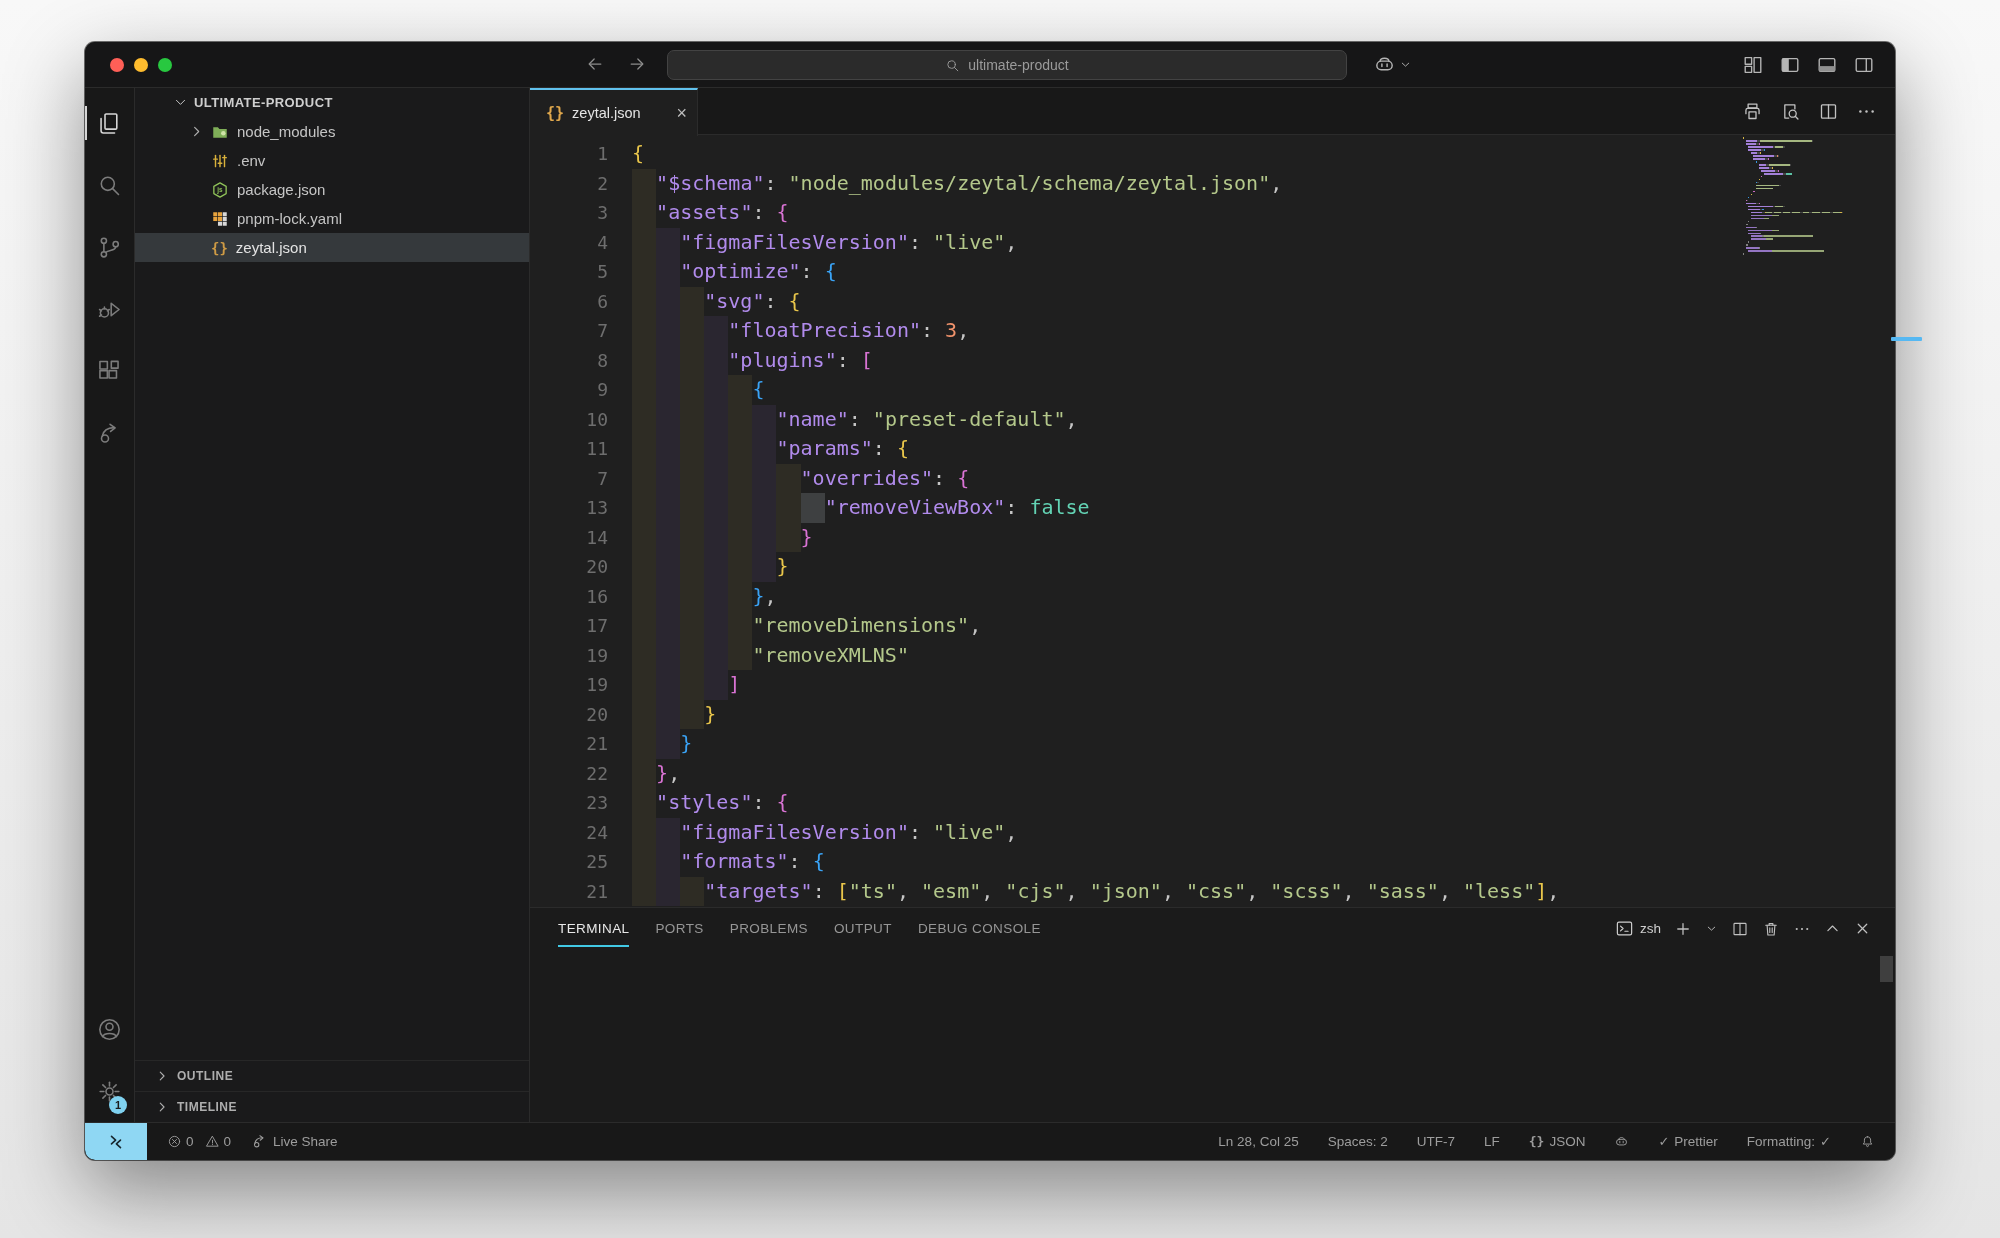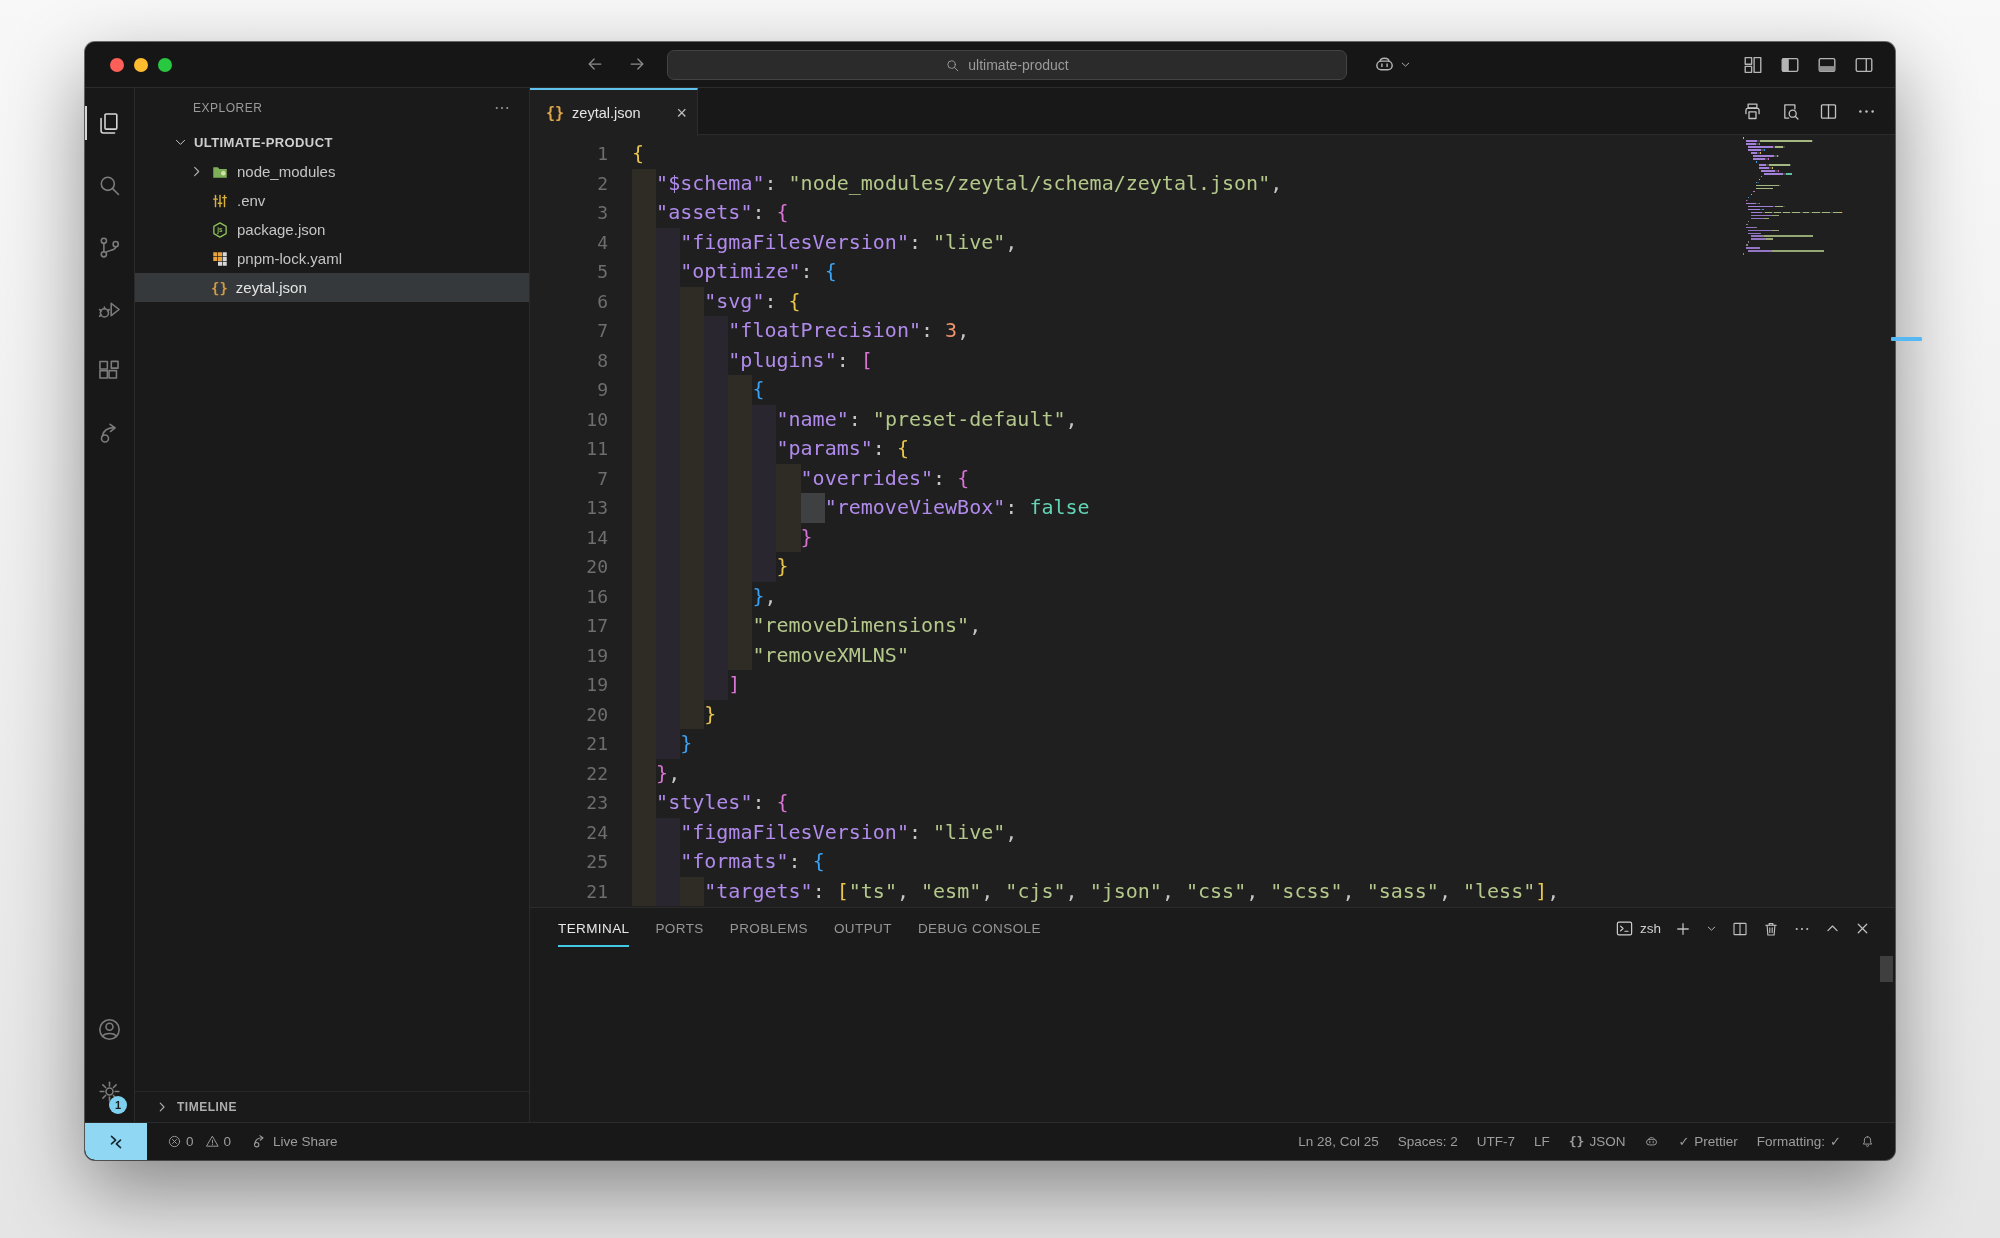--- a/index.html
+++ b/index.html
@@ -83,21 +83,21 @@
   .term-cursor { width:11px; height:23px; border:2px solid #3ec8e6; margin-left:10px; }
   .panel-scroll-thumb { position:absolute; right:2px; top:48px; width:13px; height:26px; background:#3f3f3f; cursor:pointer; }
 
   
   .statusbar { flex:0 0 38px; background:#181818; border-top:1px solid #2b2b2b; display:flex; align-items:center;
     font-size:13.5px; color:#9d9d9d; padding-right:20px; }
   .remote-chip { height:100%; background:#8fd7f3; color:#17272e; display:flex; align-items:center; padding:0 22px;
     border-bottom-left-radius:10px; cursor:pointer; }
   .sb-item { display:flex; align-items:center; gap:5px; margin-left:20px; cursor:pointer; white-space:nowrap; }
   .sb-item .num { margin-left:-1px; }
-  .sb-right { margin-left:auto; display:flex; align-items:flex-start; gap:19px; }
+  .sb-right { margin-left:auto; display:flex; align-items:flex-start; gap:29px; }
   .sb-right .sb-item { margin-left:0; }
   .braces-sm { font-family:"DejaVu Sans Mono",monospace; font-weight:bold; font-size:13px; color:#9d9d9d; }
   .check { font-size:13px; }
 
   .cursor-dash { position:absolute; left:1891px; top:337px; width:31px; height:4px; background:#56b8f2; border-radius:1px; z-index:60; }
   .ic { display:inline-flex; }
   .ic svg { display:block; }
 </style>
 </head>
 <body>
@@ -263,31 +263,20 @@
                 <line x1="15.5" y1="8.5" x2="17.9" y2="6.1"></line>
                 <line x1="6.1" y1="17.9" x2="8.5" y2="15.5"></line>
               </svg>
             </span>
             <span class="ab-badge">1</span>
           </div>
         </div>
     </div>
 
     <div class="sidebar">
-      <div class="sb-header">
-        <span>EXPLORER</span>
-        <span class="spacer"></span>
-        <span class="ic sb-more">
-            <svg width="18" height="18" viewBox="0 0 24 24" fill="none" stroke="currentColor" stroke-width="1.5" stroke-linecap="round" stroke-linejoin="round">
-              <circle cx="5" cy="12" r="1.4" fill="currentColor" stroke="none"></circle>
-              <circle cx="12" cy="12" r="1.4" fill="currentColor" stroke="none"></circle>
-              <circle cx="19" cy="12" r="1.4" fill="currentColor" stroke="none"></circle>
-            </svg>
-          </span>
-      </div>
       <div class="root-row">
         <span class="ic">
             <svg width="15" height="15" viewBox="0 0 24 24" fill="none" stroke="currentColor" stroke-width="1.5" stroke-linecap="round" stroke-linejoin="round">
               <path d="M5.5 8.5 L12 15 L18.5 8.5"></path>
             </svg>
           </span>
         <span>ULTIMATE-PRODUCT</span>
       </div>
       <div id="tree">
           <div class="file-row">
@@ -357,20 +346,28 @@
           </div>
         </div>
       <div class="sb-fill"></div>
       <div id="sb-sections">
           <div class="sb-section">
             <span class="ic">
               <svg width="14" height="14" viewBox="0 0 24 24" fill="none" stroke="currentColor" stroke-width="1.9" stroke-linecap="round" stroke-linejoin="round">
                 <path d="M9 5.5 L15.5 12 L9 18.5"></path>
               </svg>
             </span>
+            <span>OUTLINE</span>
+          </div>
+          <div class="sb-section">
+            <span class="ic">
+              <svg width="14" height="14" viewBox="0 0 24 24" fill="none" stroke="currentColor" stroke-width="1.9" stroke-linecap="round" stroke-linejoin="round">
+                <path d="M9 5.5 L15.5 12 L9 18.5"></path>
+              </svg>
+            </span>
             <span>TIMELINE</span>
           </div>
         </div>
     </div>
 
     <div class="editor-col">
       <div class="tabbar">
         <div class="tab">
           <span class="braces-ic">{}</span>
           <span>zeytal.json</span>

